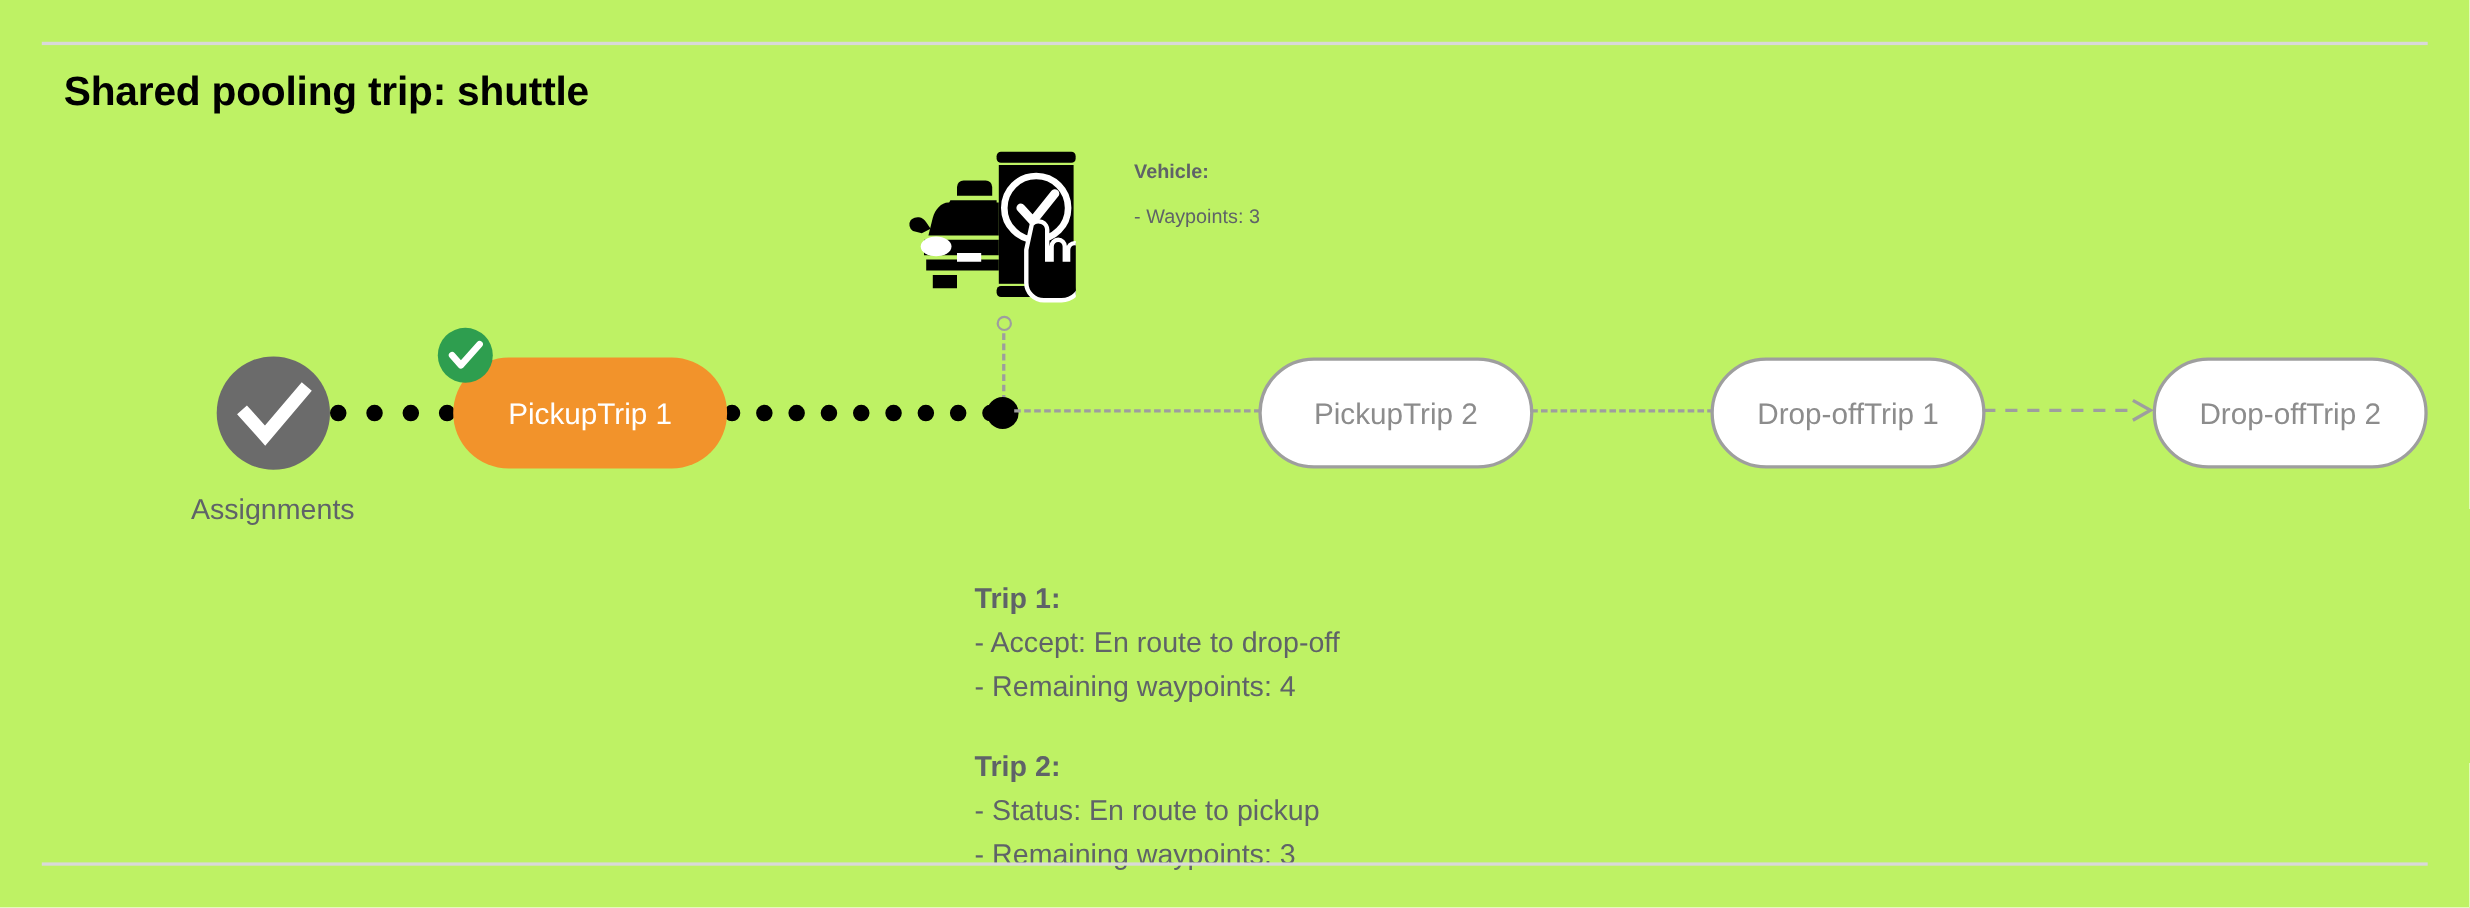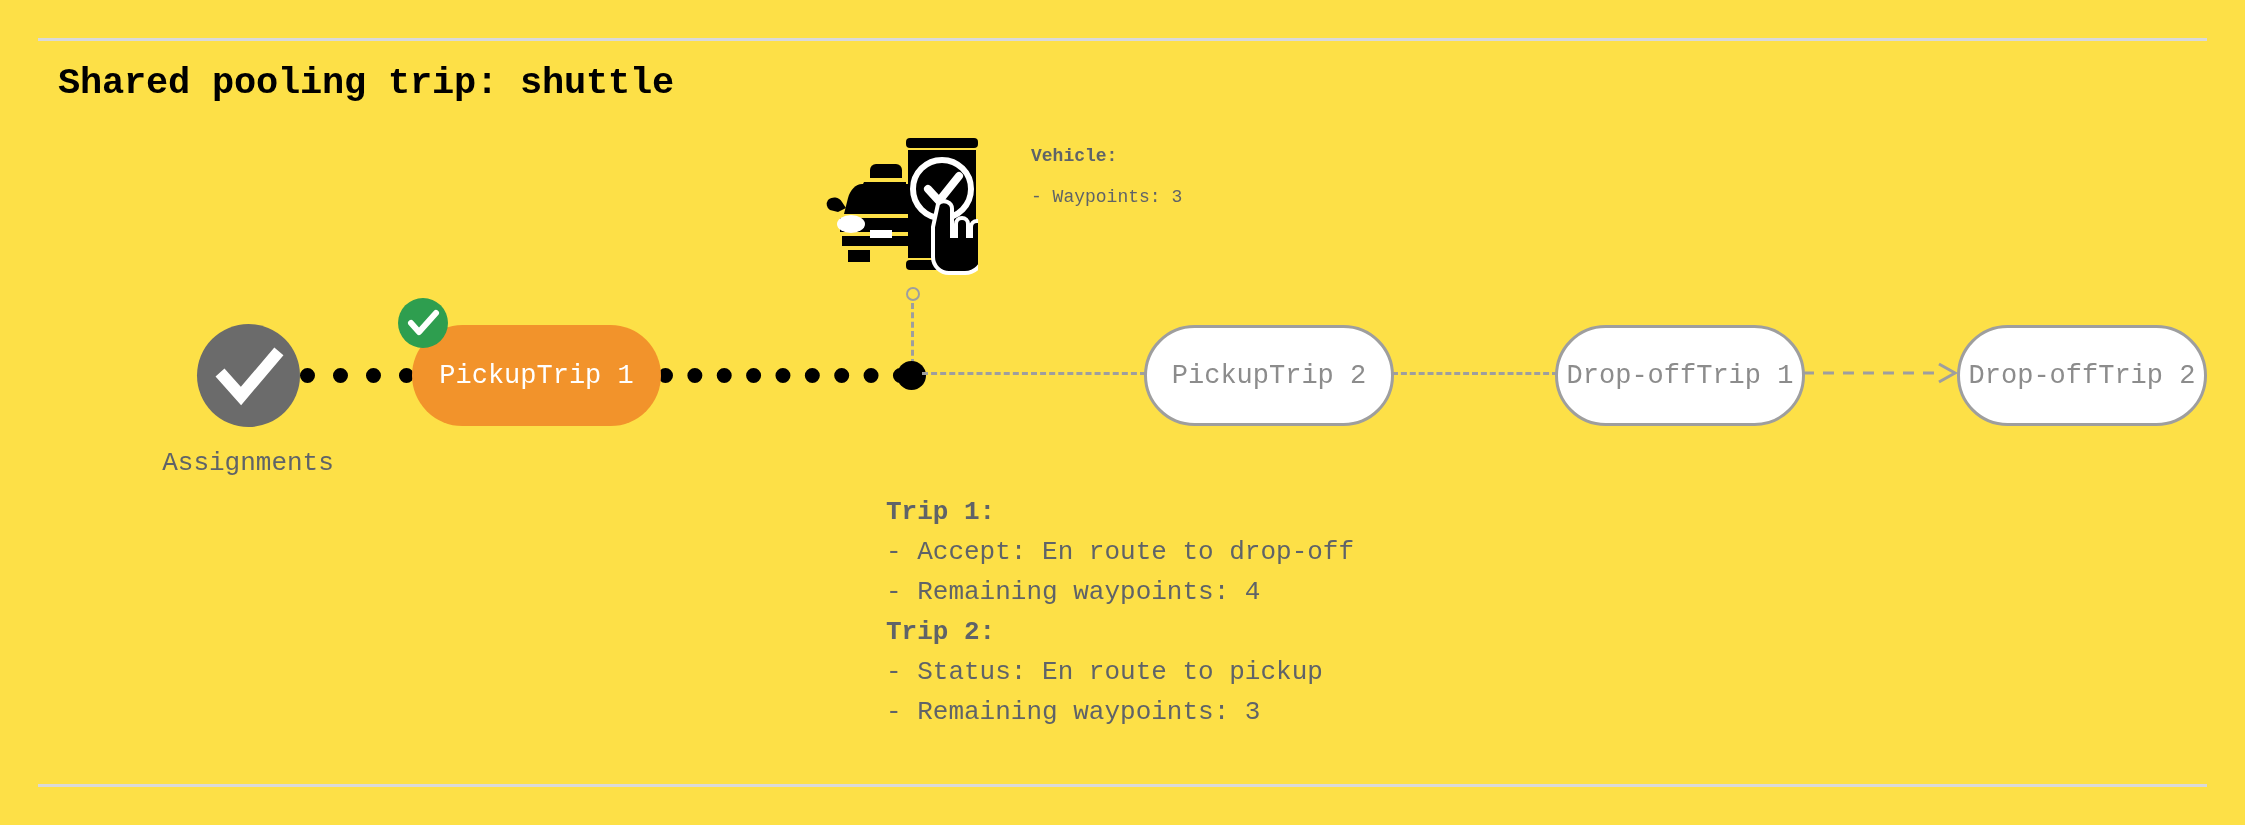--- a/index.html
+++ b/index.html
@@ -8,23 +8,22 @@
     background: #ffffff;
   }
   body {
     font-family: "Liberation Sans", sans-serif;
     -webkit-font-smoothing: antialiased;
   }
   #canvas {
     position: relative;
     width: 2245px;
     height: 825px;
-    background: #fde047;
+    background: #bef264;
     overflow: hidden;
-    font-family: Liberation Mono, monospace;
   }
 
   
   .divider {
     position: absolute;
     left: 38px;
     width: 2169px;
     height: 3px;
     background: #d9d9d9;
   }
@@ -206,21 +205,21 @@
   
   #trips-info {
     position: absolute;
     left: 886px;
     top: 492px;
     font-size: 26px;
     color: #5f6368;
     line-height: 40px;
     white-space: nowrap;
   }
-  #trips-info .lbl { font-weight: bold; }
+  #trips-info .lbl { font-weight: bold; margin-top: 32px; }
 </style>
 </head>
 <body>
 
 <div id="canvas">
 
   <div class="divider" id="divider-top"></div>
 
   <div id="page-title">Shared pooling trip: shuttle</div>
 

